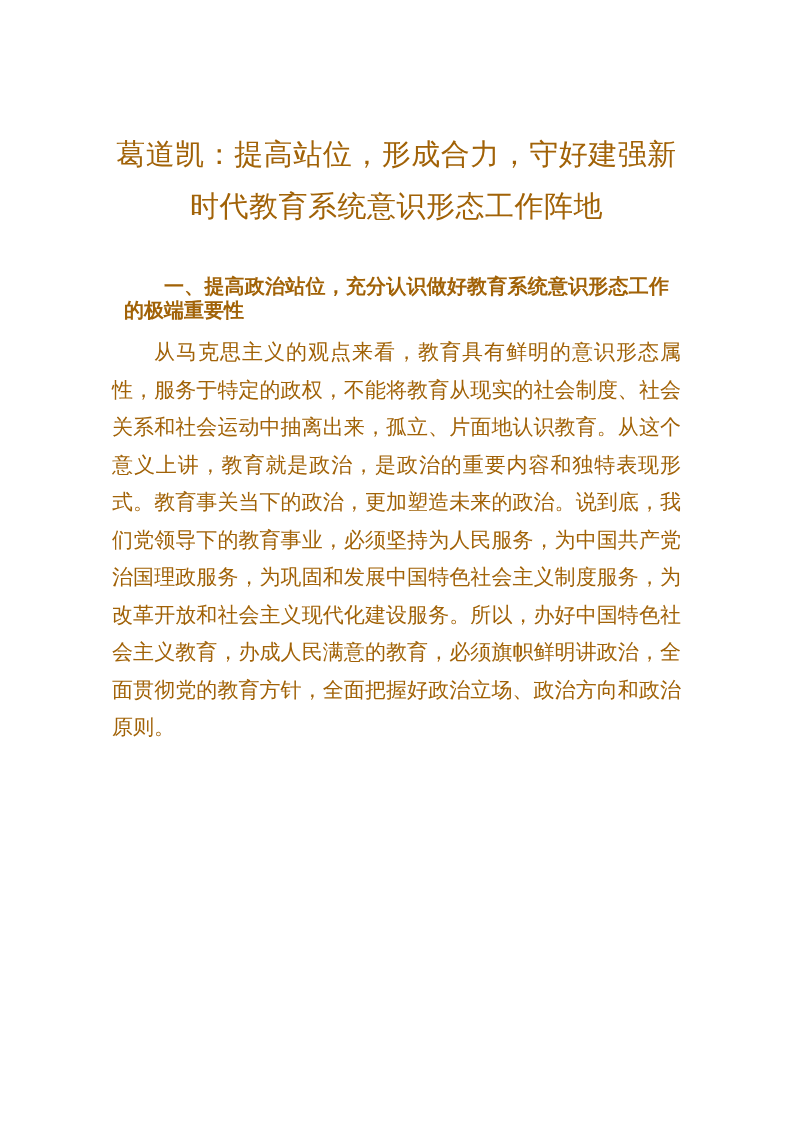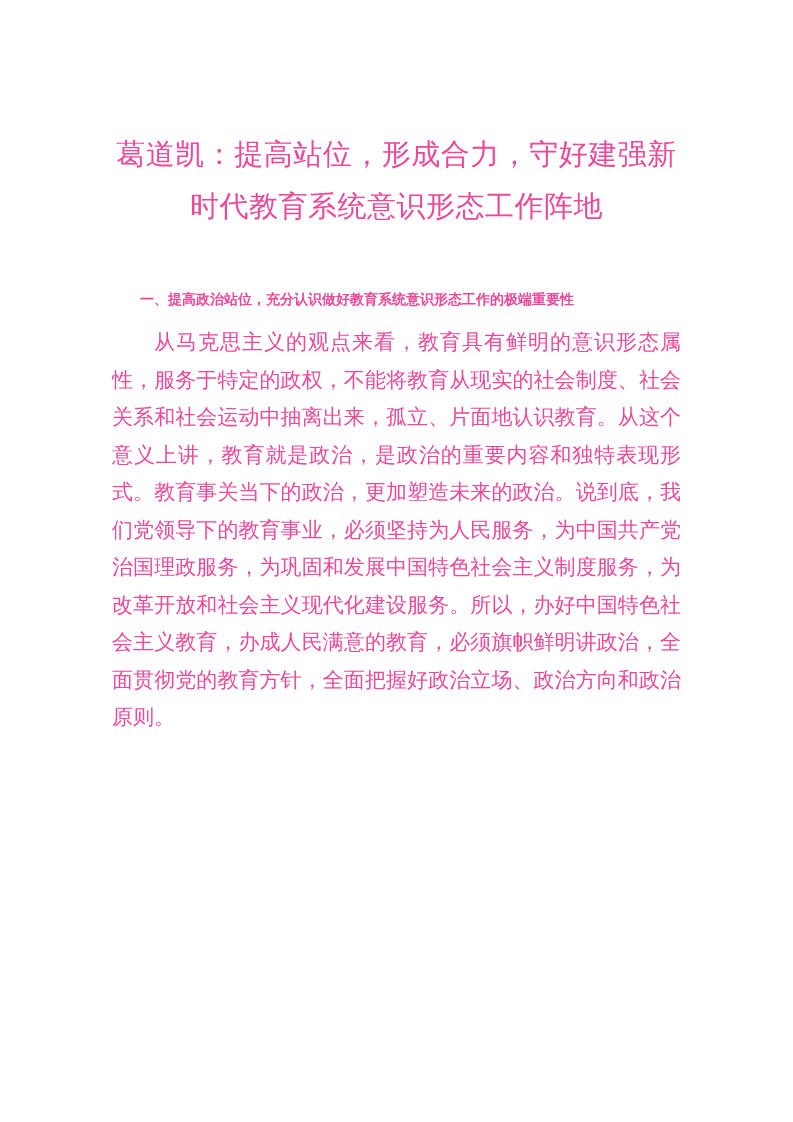--- a/index.html
+++ b/index.html
@@ -8,21 +8,21 @@
     background: #ffffff;
   }
   .page {
     position: relative;
     width: 793px;
     height: 1122px;
     margin: 0 auto;
     background: #ffffff;
     box-sizing: border-box;
     padding: 128px 112px 0 112px;
-    color: #ec4899;
+    color: #a16207;
     font-family: "DejaVu Serif", "Liberation Serif", serif;
     overflow: hidden;
   }
   .doc-title {
     margin: 0 0 42px 0;
     font-size: 29px;
     font-weight: normal;
     line-height: 52px;
     text-align: center;
     letter-spacing: 0.5px;
@@ -31,23 +31,23 @@
   .body-para {
     margin: 0;
     font-size: 21px;
     line-height: 37.5px;
     text-align: justify;
     text-justify: inter-character;
     text-indent: 2em;
     font-family: "DejaVu Serif", "Liberation Serif", serif;
   }
   .section-heading {
-    margin: 0;
-    font-size: 14px;
-    line-height: 50px;
+    margin: 12px;
+    font-size: 20px;
+    line-height: 24px;
     font-weight: 700;
     text-align: justify;
     text-justify: inter-character;
     text-indent: 2em;
     font-family: "DejaVu Sans", "Liberation Sans", sans-serif;
   }
 </style>
 </head>
 <body>
 

